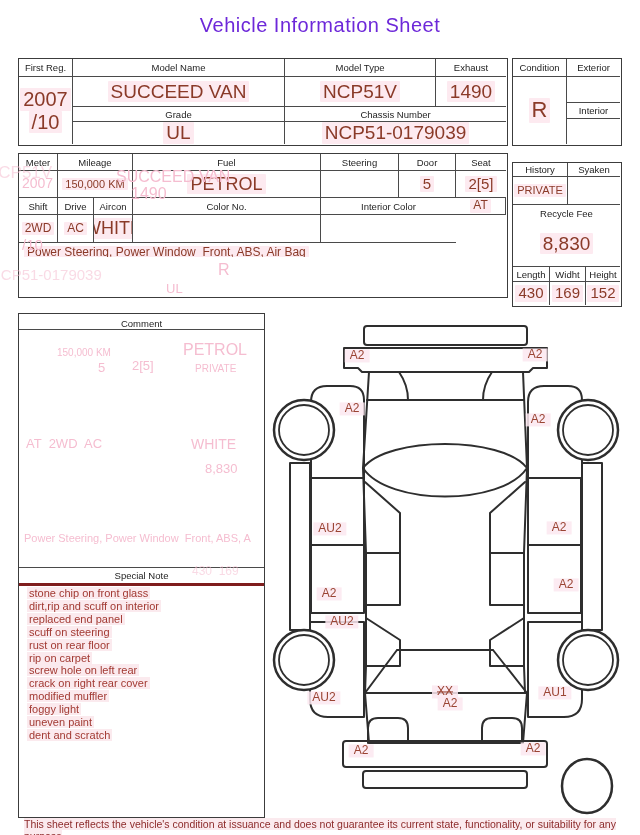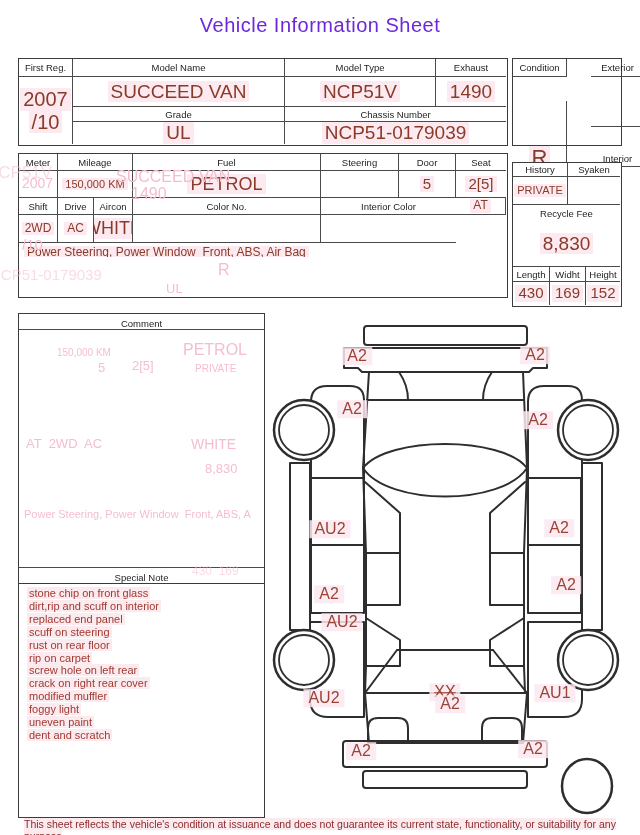--- a/index.html
+++ b/index.html
@@ -12,50 +12,50 @@
   .bb{border-bottom:1px solid #4a4a4a;}
   .lbl{font-size:9.5px;color:#1d1d1d;white-space:nowrap;}
   .hl{background:#fdeaf0;color:#8a3a28;padding:0 3px;line-height:1.12;white-space:nowrap;border-radius:1px;}
   .note-hl{background:#fbeaee;color:#a23a33;}
   .v20{font-size:20px;} .v19{font-size:19px;} .v18{font-size:18px;}
   .v15{font-size:15px;} .v14{font-size:12px;} .v11{font-size:11px;} .v22{font-size:22px;}
   
   #table1{left:18px;top:58px;width:490px;height:88px;display:grid;
           grid-template-columns:54px 212px 151px 70px;grid-template-rows:18px 30px 15px 22px;}
   #condbox{left:512px;top:58px;width:110px;height:88px;display:grid;
-           grid-template-columns:54px 53px;grid-template-rows:18px 26px 16px 25px;gap:24px;}
+           grid-template-columns:54px 53px;grid-template-rows:18px 26px 16px 25px;}
   #table2{left:18px;top:153px;width:490px;height:145px;display:grid;
           grid-template-columns:39px 36px 39px 188px 78px 57px 50px;
           grid-template-rows:17px 27px 17px 28px 14px 39px;}
   #histbox{left:512px;top:162px;width:110px;height:145px;display:grid;
            grid-template-columns:37px 18px 18px 34px;grid-template-rows:14px 28px 16px 46px 15px 23px;}
   .span2{grid-column:span 2;} .span4{grid-column:span 4;} .span7{grid-column:span 7;}
   #firstreg-value{grid-row:2/5;grid-column:1;flex-direction:column;line-height:1.05;}
   #condition-value{grid-row:2/5;grid-column:1;}
   #equip-value{justify-content:flex-start;align-items:flex-start;padding:3px 5px;}
   #equip-value .hl{white-space:pre;font-size:12px;}
   
   #title{position:absolute;left:0;top:14px;width:100%;text-align:center;font-size:20px;
          letter-spacing:.5px;color:#6d28d9;}
   #disclaimer{position:absolute;left:24px;top:818px;font-size:10.5px;}
   
   #commentbox{left:18px;top:313px;width:247px;height:505px;}
   #comment-header{position:absolute;left:0;top:0;width:100%;height:15px;border-bottom:1px solid #4a4a4a;
                   display:flex;align-items:flex-end;justify-content:center;}
   #specialnote-band{position:absolute;left:0;top:253px;width:100%;height:15px;border-top:1px solid #4a4a4a;
-                  border-bottom:1px solid #7f1d1d;display:flex;align-items:flex-end;justify-content:center;}
+                  border-bottom:3px solid #7f1d1d;display:flex;align-items:center;justify-content:center;}
   #note-list{position:absolute;left:8px;top:273px;font-size:11px;line-height:12.9px;}
   #note-list .note-hl{padding:0 2px;}
   
   .ghost{position:absolute;color:#f5bdd0;white-space:pre;z-index:6;line-height:1;}
   .ghost.dim{opacity:.55;}
-  #ghost-equip{width:236px;overflow:hidden;}
+  #ghost-equip{width:236px;overflow:hidden;margin-top:24px;}
   
   #diagram{position:absolute;left:270px;top:310px;width:370px;height:505px;}
-  .dmg{position:absolute;transform:translate(-50%,-50%);font-size:16px;color:#9a4433;
+  .dmg{position:absolute;transform:translate(-50%,-50%);font-size:12px;color:#9a4433;
        background:rgba(252,232,240,.85);padding:0 5px;white-space:nowrap;z-index:3;line-height:1.1;}
 </style>
 </head>
 <body>
 
 <div id="page">
 
   <div id="title">Vehicle Information Sheet</div>
 
   <div id="table1" class="box">

